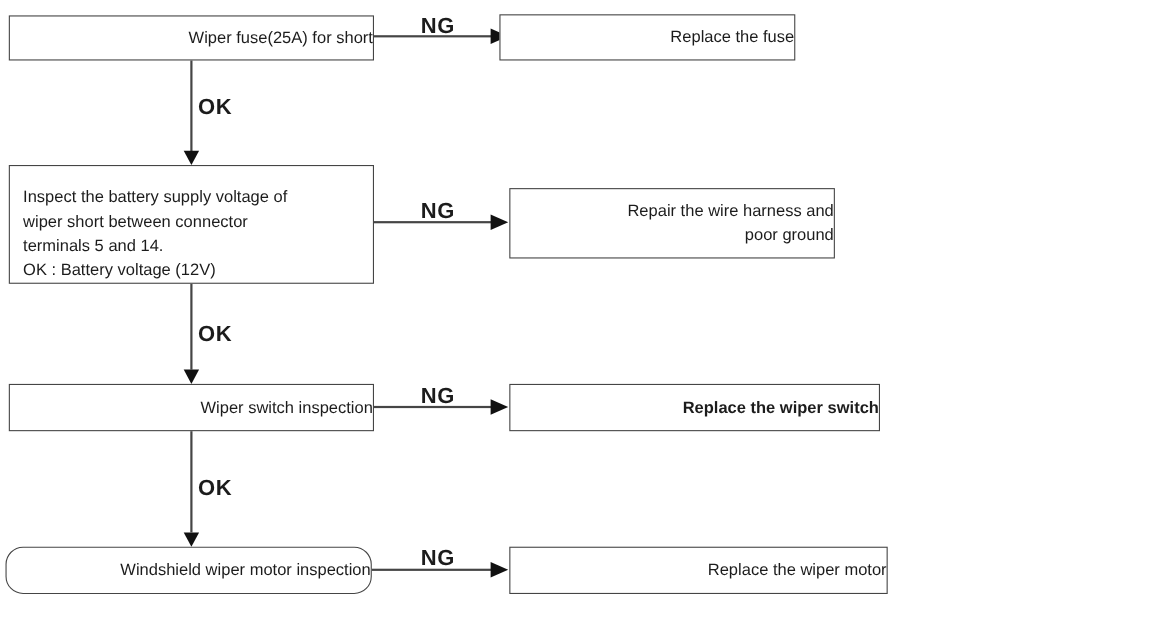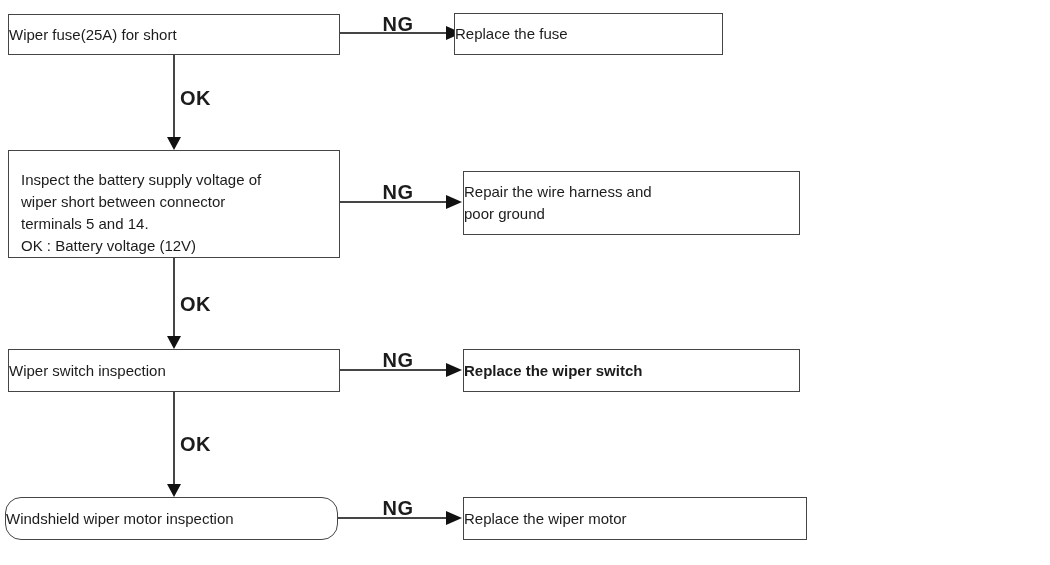--- a/index.html
+++ b/index.html
@@ -26,21 +26,21 @@
     position: absolute;
     border: 1.5px solid var(--border);
     background: var(--background);
     font-size: 15px;
     line-height: 22px;
     color: var(--text);
   }
   .box.center {
     display: flex;
     flex-direction: column;
-    align-items: flex-start;
+    align-items: flex-end;
     justify-content: center;
     text-align: center;
   }
   .box.left {
     display: flex;
     flex-direction: column;
     justify-content: flex-end;
     text-align: left;
     padding-left: 12px;
     padding-right: 8px;
@@ -102,21 +102,21 @@
 
   <div class="box left" style="left:8px; top:150px; width:332px; height:108px;">
     <div>Inspect the battery supply voltage of</div>
     <div>wiper short between connector</div>
     <div>terminals 5 and 14.</div>
     <div>OK : Battery voltage (12V)</div>
   </div>
   <div class="hline" style="left:340px; top:201px; width:108px;"></div>
   <div class="arrowhead-right" style="left:446px; top:195px;"></div>
   <div class="edge-label" style="left:370px; top:181px;">NG</div>
-  <div class="box center" style="left:463px; top:171px; width:337px; height:64px;">
+  <div class="box center" style="left:463px; top:171px; width:296px; height:64px;">
     <div>Repair the wire harness and</div>
     <div>poor ground</div>
   </div>
 
   <div class="vline" style="left:173px; top:258px; height:78px;"></div>
   <div class="arrowhead-down" style="left:167px; top:336px;"></div>
   <div class="edge-label" style="left:180px; top:293px; text-align:left;">OK</div>
 
   <div class="box center" style="left:8px; top:349px; width:332px; height:43px;">
     <div>Wiper switch inspection</div>

